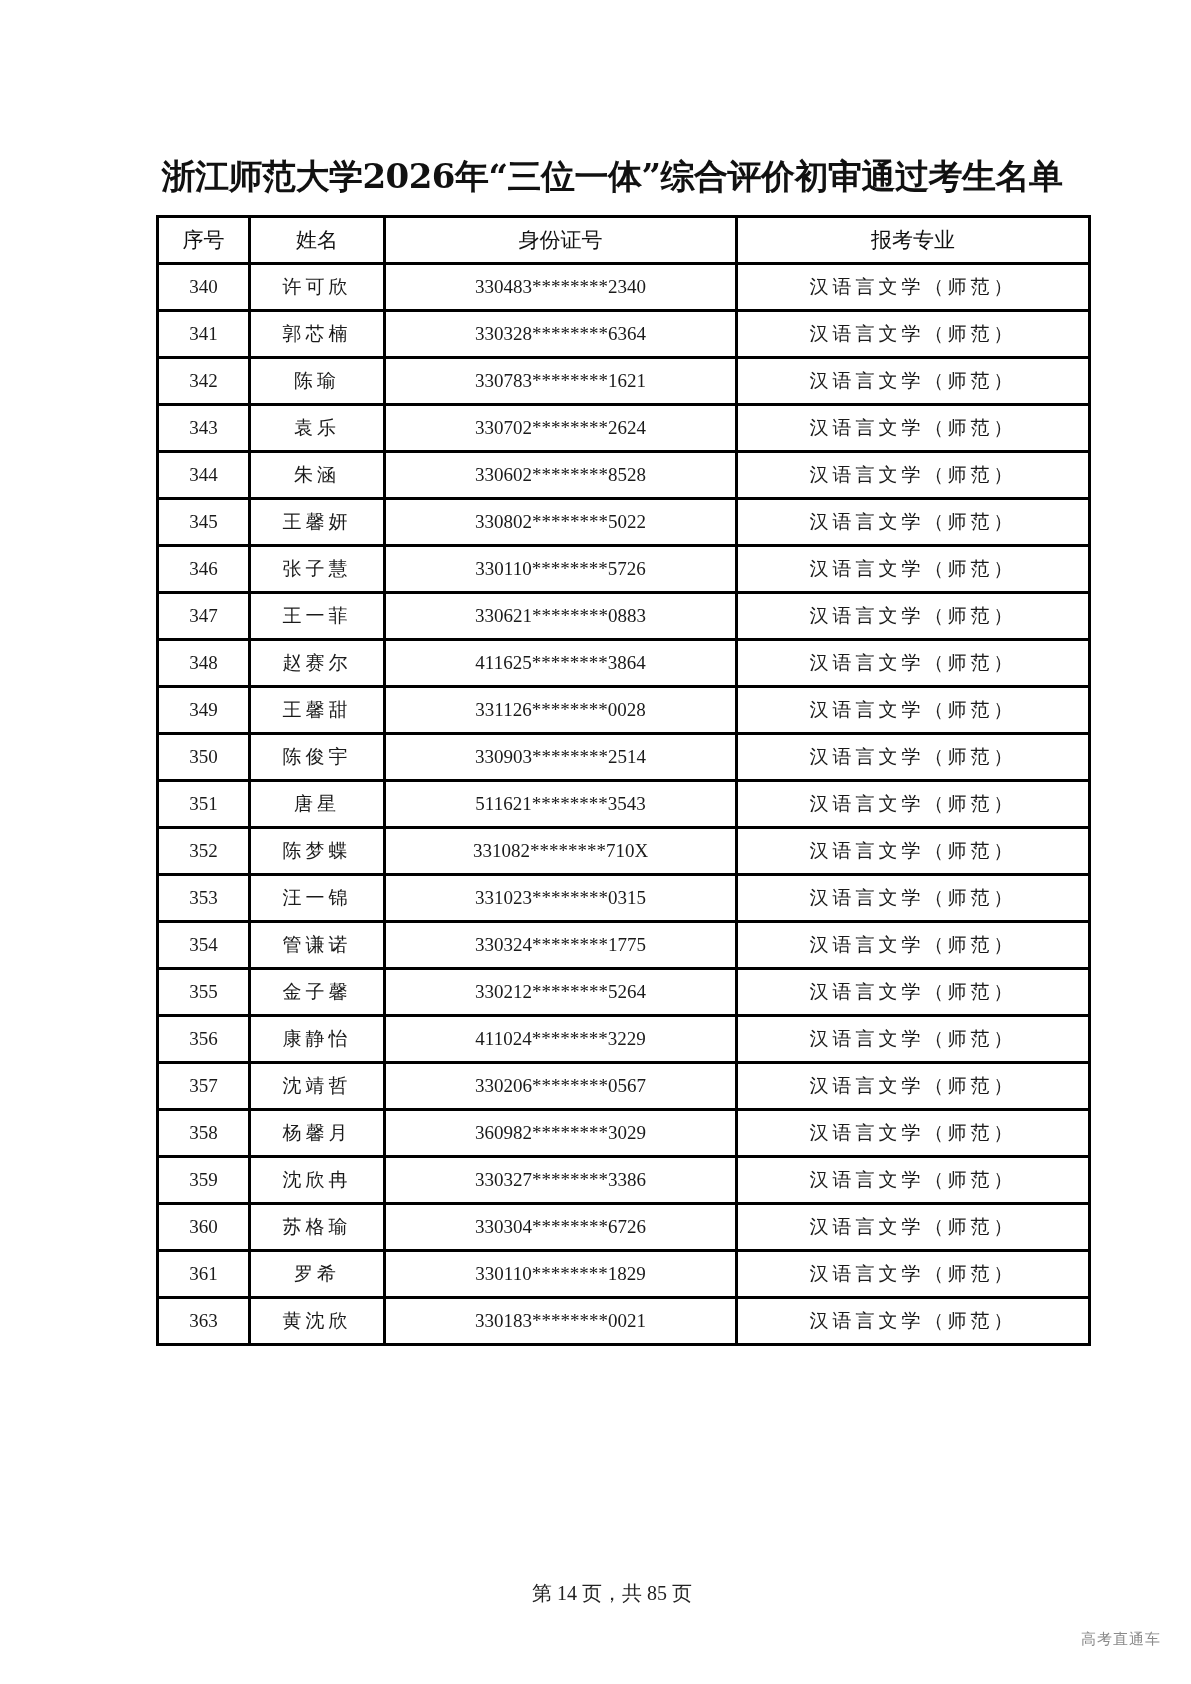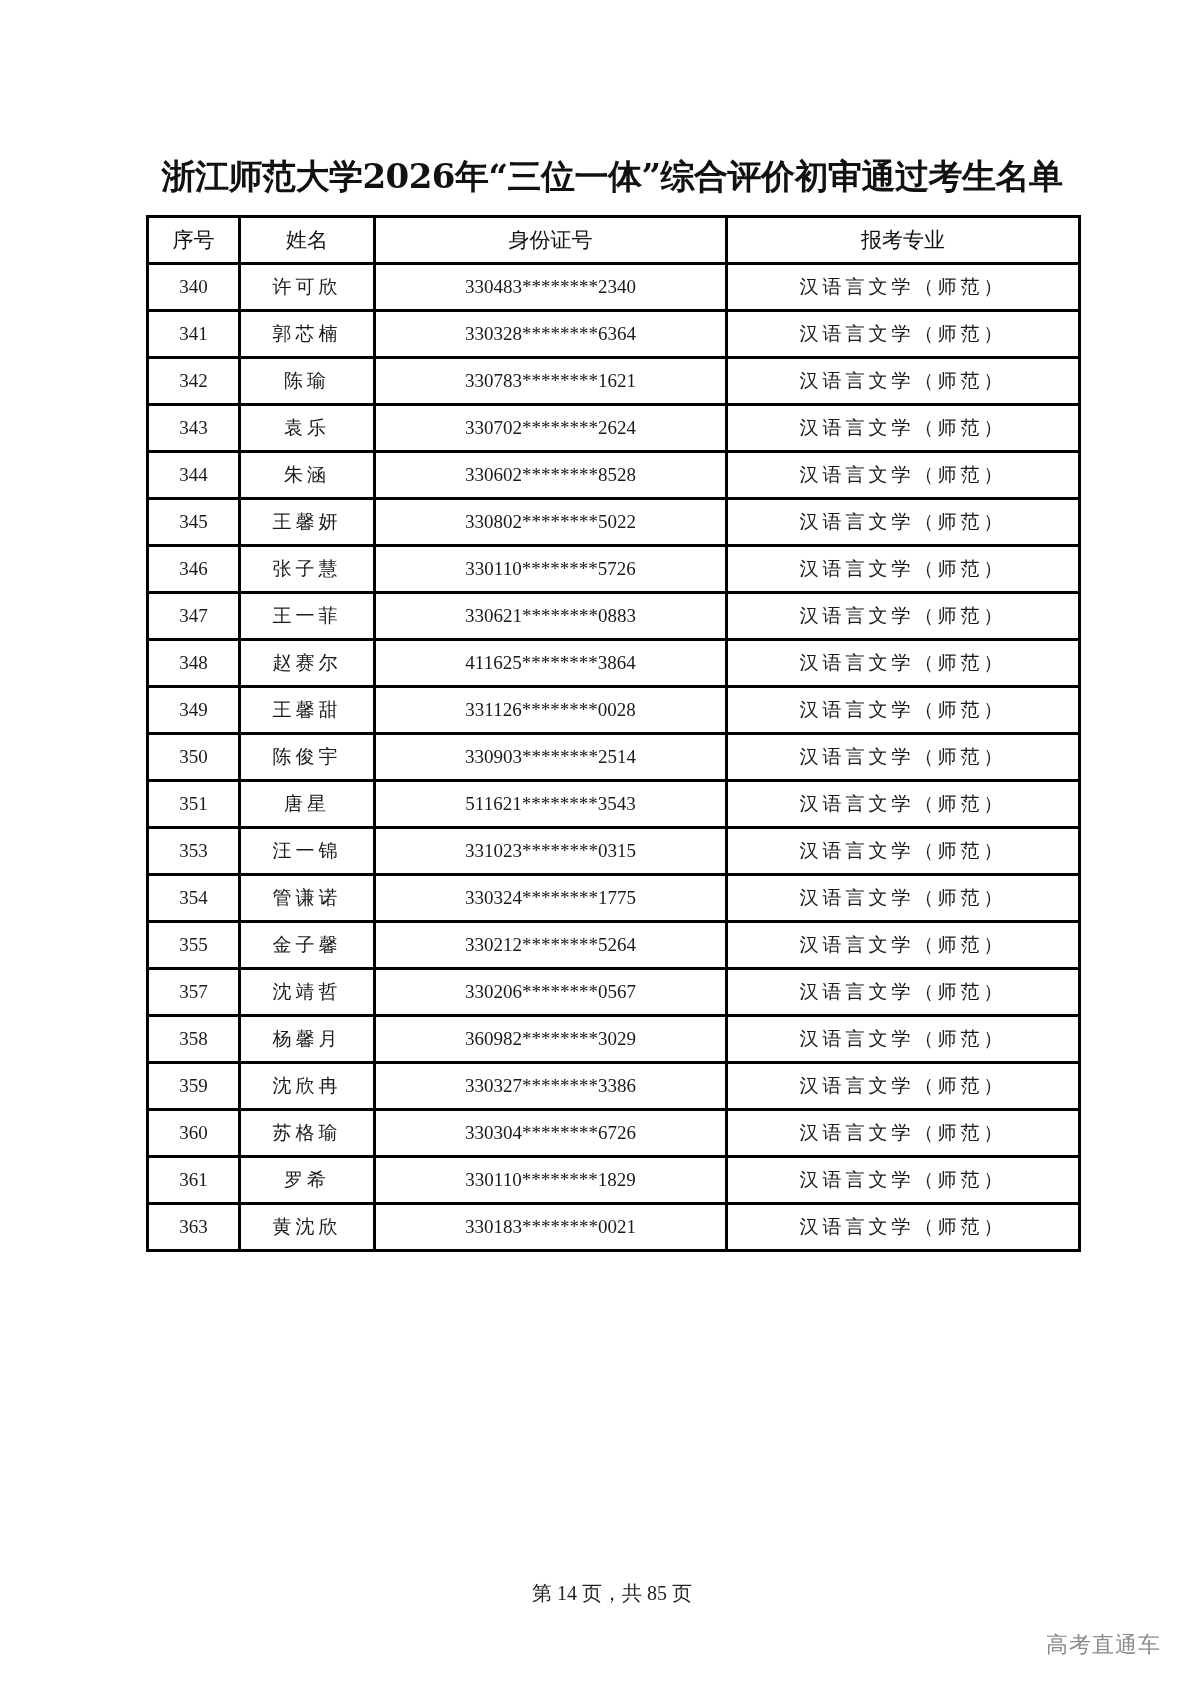--- a/index.html
+++ b/index.html
@@ -24,21 +24,21 @@
       font-family: "DejaVu Serif", "Liberation Serif", serif;
       font-weight: bold;
       font-size: 34px;
       letter-spacing: -0.5px;
       line-height: 44px;
       color: #111111;
       white-space: nowrap;
     }
     .table-wrap {
       position: absolute;
-      left: 146px;
+      left: 156px;
       top: 215px;
       width: 1004px;
     }
     table.roster {
       border-collapse: collapse;
       width: 932px;
       table-layout: fixed;
     }
     table.roster th,
     table.roster td {
@@ -81,21 +81,21 @@
       text-align: center;
       font-family: "Liberation Serif", "DejaVu Serif", serif;
       font-size: 20px;
       color: #222222;
     }
     .watermark {
       position: absolute;
       right: 30px;
       top: 1630px;
       font-family: "DejaVu Sans", "Liberation Sans", sans-serif;
-      font-size: 22px;
+      font-size: 15px;
       color: #8a8a8a;
       letter-spacing: 1px;
     }
   </style>
 </head>
 <body>
 
 <div class="page-title">浙江师范大学2026年“三位一体”综合评价初审通过考生名单</div>
 
 <div class="table-wrap">
@@ -181,38 +181,50 @@
           <td class="cell-id">330903********2514</td>
           <td class="cell-major">汉语言文学（师范）</td>
         </tr>
         <tr>
           <td class="cell-seq">351</td>
           <td class="cell-name">唐星</td>
           <td class="cell-id">511621********3543</td>
           <td class="cell-major">汉语言文学（师范）</td>
         </tr>
         <tr>
+          <td class="cell-seq">352</td>
+          <td class="cell-name">陈梦蝶</td>
+          <td class="cell-id">331082********710X</td>
+          <td class="cell-major">汉语言文学（师范）</td>
+        </tr>
+        <tr>
           <td class="cell-seq">353</td>
           <td class="cell-name">汪一锦</td>
           <td class="cell-id">331023********0315</td>
           <td class="cell-major">汉语言文学（师范）</td>
         </tr>
         <tr>
           <td class="cell-seq">354</td>
           <td class="cell-name">管谦诺</td>
           <td class="cell-id">330324********1775</td>
           <td class="cell-major">汉语言文学（师范）</td>
         </tr>
         <tr>
           <td class="cell-seq">355</td>
           <td class="cell-name">金子馨</td>
           <td class="cell-id">330212********5264</td>
           <td class="cell-major">汉语言文学（师范）</td>
         </tr>
         <tr>
+          <td class="cell-seq">356</td>
+          <td class="cell-name">康静怡</td>
+          <td class="cell-id">411024********3229</td>
+          <td class="cell-major">汉语言文学（师范）</td>
+        </tr>
+        <tr>
           <td class="cell-seq">357</td>
           <td class="cell-name">沈靖哲</td>
           <td class="cell-id">330206********0567</td>
           <td class="cell-major">汉语言文学（师范）</td>
         </tr>
         <tr>
           <td class="cell-seq">358</td>
           <td class="cell-name">杨馨月</td>
           <td class="cell-id">360982********3029</td>
           <td class="cell-major">汉语言文学（师范）</td>

